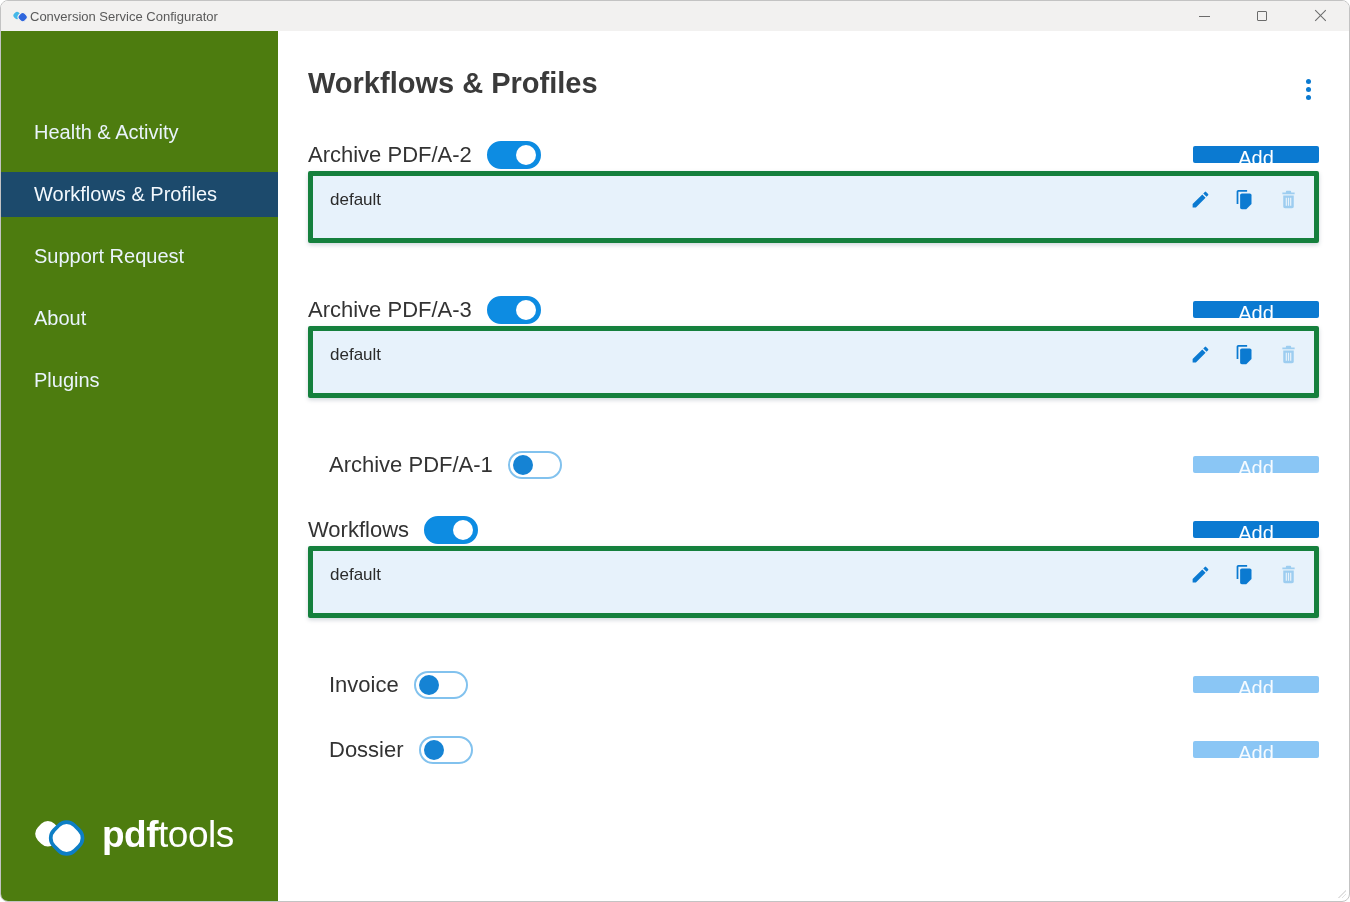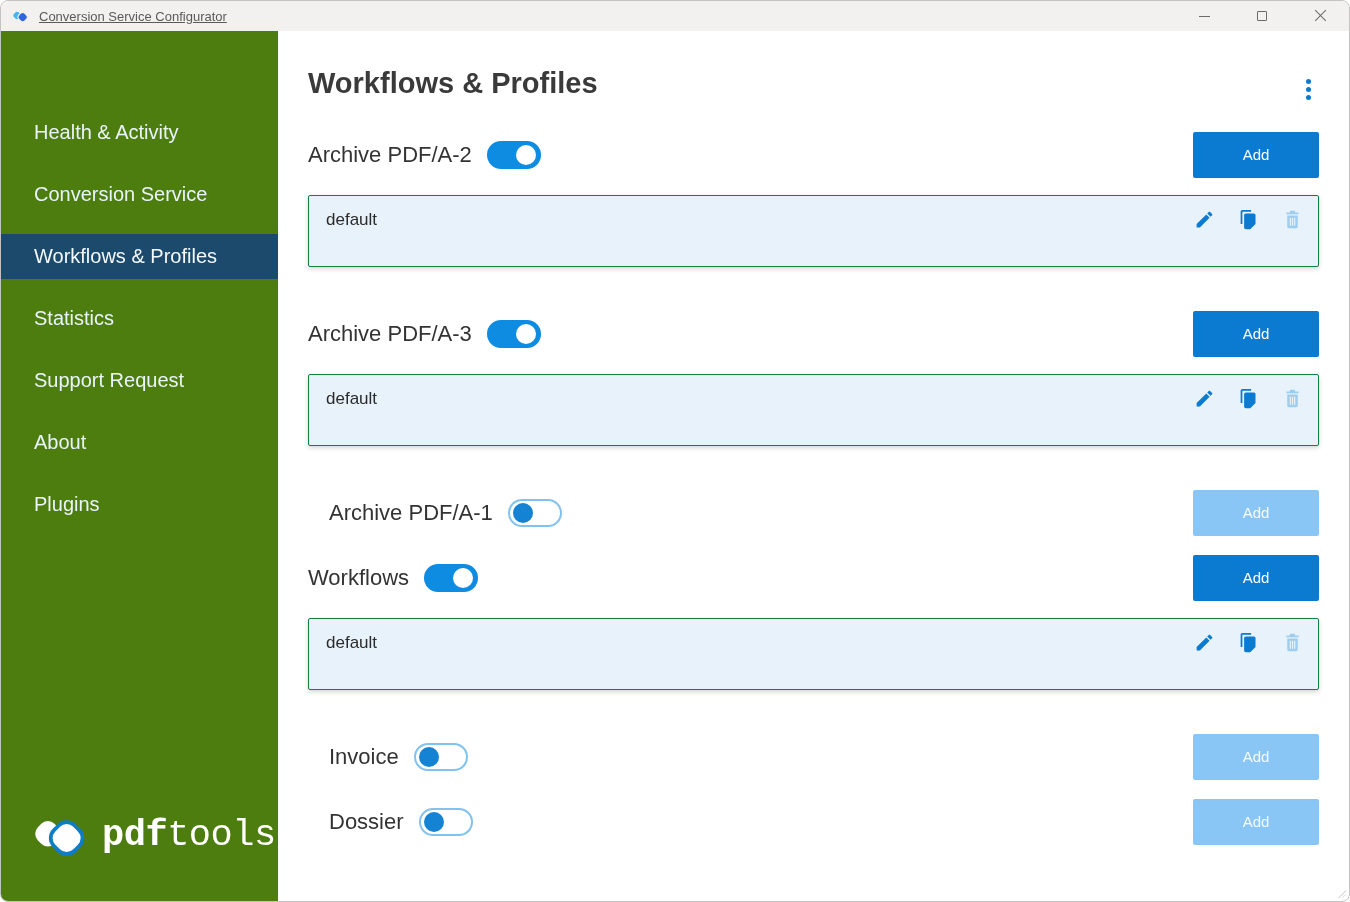--- a/index.html
+++ b/index.html
@@ -17,23 +17,22 @@
   }
 
   
   .titlebar {
     flex: 0 0 30px; height: 30px;
     background: #f2f1f0;
     display: flex; align-items: center;
   }
   .titlebar .app-icon { margin-left: 11px; width: 18px; height: 18px; flex: 0 0 18px; }
   .titlebar .title {
-    margin-left: 9px; font-size: 13px; color: #5a5a5a;
+    font-size: 13px; color: #5a5a5a;
     white-space: nowrap;
-    text-decoration: underline;
   }
   .win-controls { margin-left: auto; display: flex; height: 30px; }
   .win-btn {
     width: 58px; height: 30px; border: none; background: transparent;
     display: flex; align-items: center; justify-content: center;
     padding: 0; cursor: pointer;
   }
   .glyph-min { width: 11px; height: 0; border-top: 1px solid #6b6b6b; display: block; }
   .glyph-max { width: 10px; height: 10px; border: 1px solid #6b6b6b; border-radius: 1px; display: block; }
   .glyph-close { width: 12px; height: 12px; display: block; position: relative; }
@@ -61,21 +60,21 @@
     padding-left: 33px;
     font-size: 20px; cursor: pointer;
     color: #eaf4fc;
   }
   .nav li.selected { background: #1c4a6c; color: #f3f9fe; }
 
   .logo {
     position: absolute; bottom: 36px; left: 30px;
     display: flex; align-items: center; gap: 11px;
   }
-  .logo .brand { font-size: 37px; color: #ffffff; letter-spacing: -0.5px; font-family: Liberation Mono, monospace; }
+  .logo .brand { font-size: 37px; color: #ffffff; letter-spacing: -0.5px; }
   .logo .brand b { font-weight: 700; }
 
   
   .main { flex: 1; padding: 36px 30px 0 30px; position: relative; }
   .main-header { display: flex; align-items: flex-start; margin-bottom: 34px; }
   h1.page-title {
     margin: 0; font-size: 29px; line-height: 1.15;
     font-weight: 700; color: #3a3a3a;
   }
   .kebab {
@@ -100,32 +99,32 @@
   .toggle .knob {
     position: absolute; top: 2px; left: 3px;
     width: 20px; height: 20px; border-radius: 50%;
     background: #1583d4;
   }
   .toggle.on { background: #0d8ce2; border-color: #0d8ce2; }
   .toggle.on .knob { transform: translateX(24px); background: #ffffff; }
 
   .add-btn {
     margin-left: auto;
-    width: 126px; height: 46px;
+    width: 126px; height: 17px;
     border: none; border-radius: 2px;
     font-family: "Liberation Sans", sans-serif;
-    font-size: 15px; color: rgba(255,255,255,0.92);
+    font-size: 20px; color: rgba(255,255,255,0.92);
     background: #8ac6f5; cursor: default;
   }
   .add-btn.enabled { background: #0b7ad1; color: #ffffff; cursor: pointer; }
 
   .profile-panel {
-    margin-top: 24px; height: 72px;
+    height: 72px;
     background: #e7f2fb;
-    border: 1px solid #15803d;
+    border: 5px solid #15803d;
     border-radius: 2px;
     box-shadow: 0 2px 4px rgba(90,110,130,0.28);
     padding: 13px 15px 0 17px;
   }
   .profile-row { display: flex; align-items: center; }
   .profile-name { font-size: 17px; color: #2b2b2b; }
   .profile-actions { margin-left: auto; display: flex; align-items: center; gap: 23px; }
   .icon-btn { border: none; background: transparent; padding: 0; width: 21px; height: 21px; cursor: pointer; }
   .icon-btn svg { width: 21px; height: 21px; display: block; }
   .ic-blue { fill: #0b7ad1; }
@@ -164,23 +163,21 @@
           <span class="glyph-close"></span>
         </button>
     </div>
   </div>
 
   <div class="app-body">
 
     <aside class="sidebar">
       <ul class="nav">
         <li>Health &amp; Activity</li>
-        <li>Conversion Service</li>
         <li class="selected">Workflows &amp; Profiles</li>
-        <li>Statistics</li>
         <li>Support Request</li>
         <li>About</li>
         <li>Plugins</li>
       </ul>
       <div class="logo">
         <svg width="60" height="60" viewBox="0 0 64 64">
           <rect x="6" y="18" width="25" height="25" rx="10" fill="#ffffff" transform="rotate(45 18 30)"></rect>
           <rect x="22" y="20" width="31" height="31" rx="12" fill="#ffffff" stroke="#0d7ec5" stroke-width="4" transform="rotate(45 38 36)"></rect>
         </svg>
         <span class="brand"><b>pdf</b><span>tools</span></span>

